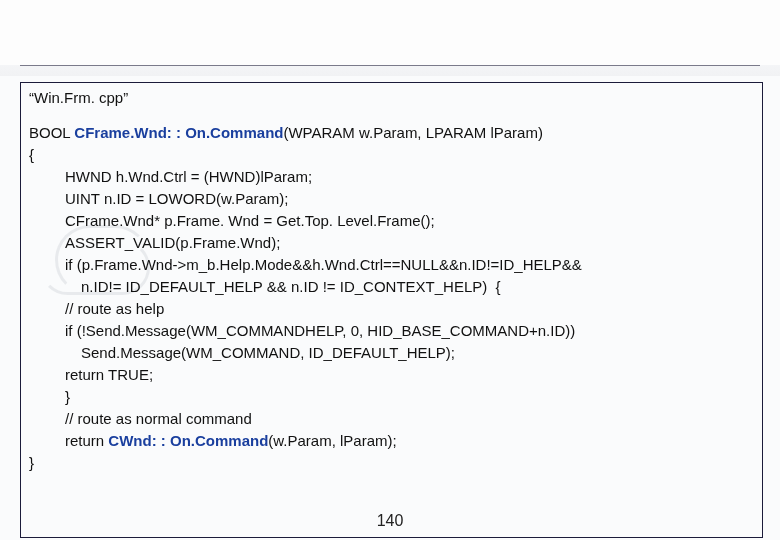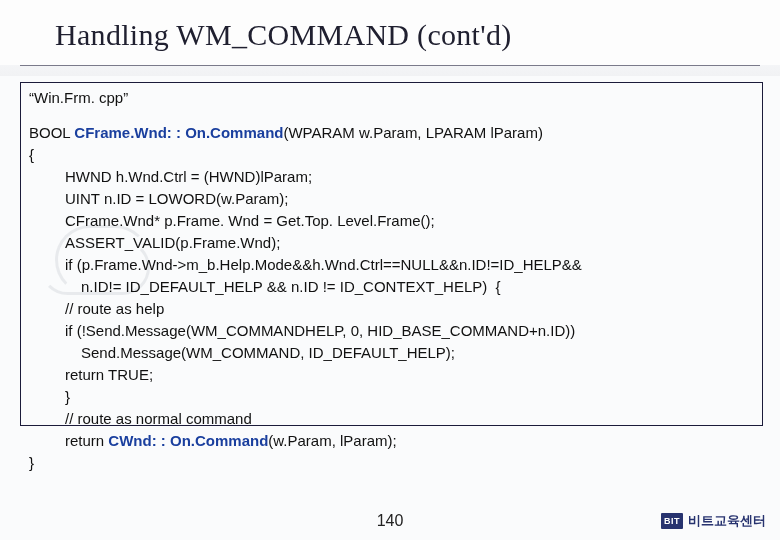--- a/index.html
+++ b/index.html
@@ -48,21 +48,21 @@
     top: 65px;
     right: 20px;
     height: 0;
     border-top: 1px solid #7a7a8a;
   }
   .code-box {
     position: absolute;
     left: 20px;
     top: 82px;
     width: 743px;
-    height: 344px;
+    height: 456px;
     border: 1px solid #1b1b3a;
     background: transparent;
     padding: 6px 8px 0 8px;
   }
   .filename {
     font-family: Tahoma, Arial, sans-serif;
     font-size: 15px;
     color: #111;
     margin-bottom: 14px;
   }
@@ -116,21 +116,20 @@
 </head>
 <body>
 
 <div class="slide">
 
   <div class="watermark">
     <div class="stroke" style="left:0;top:30px;width:110px;height:55px;border-top-color:transparent;border-left-color:transparent;"></div>
     <div class="stroke" style="left:15px;top:15px;width:95px;height:70px;border-bottom-color:transparent;border-right-color:transparent;"></div>
   </div>
 
-  <div class="title">Handling WM_COMMAND (cont'd)</div>
   <div class="title-rule"></div>
 
   <div class="code-box">
     <div class="filename">“Win.Frm. cpp”</div>
 
     <div class="code"><span><span>BOOL </span><span class="blue-bold">CFrame.Wnd: : On.Command</span><span>(WPARAM w.Param, LPARAM lParam)</span></span>
 <span>{</span>
 <span class="indent1"></span><span>HWND h.Wnd.Ctrl = (HWND)lParam;</span>
 <span class="indent1"></span><span>UINT n.ID = LOWORD(w.Param);</span>
 <span class="indent1"></span><span>CFrame.Wnd* p.Frame. Wnd = Get.Top. Level.Frame();</span>
@@ -142,18 +141,14 @@
 <span class="indent2"></span><span>Send.Message(WM_COMMAND, ID_DEFAULT_HELP);</span>
 <span class="indent1"></span><span>return TRUE;</span>
 <span class="indent1"></span><span>}</span>
 <span class="indent1"></span><span>// route as normal command</span>
 <span class="indent1"></span><span><span>return </span><span class="blue-bold">CWnd: : On.Command</span><span>(w.Param, lParam);</span></span>
 <span>}</span></div>
   </div>
 
   <div class="page-num">140</div>
 
-  <div class="footer-logo">
-    <div class="badge">BIT</div>
-    <div class="label">비트교육센터</div>
-  </div>
 
 </div>
 
 </body></html>

